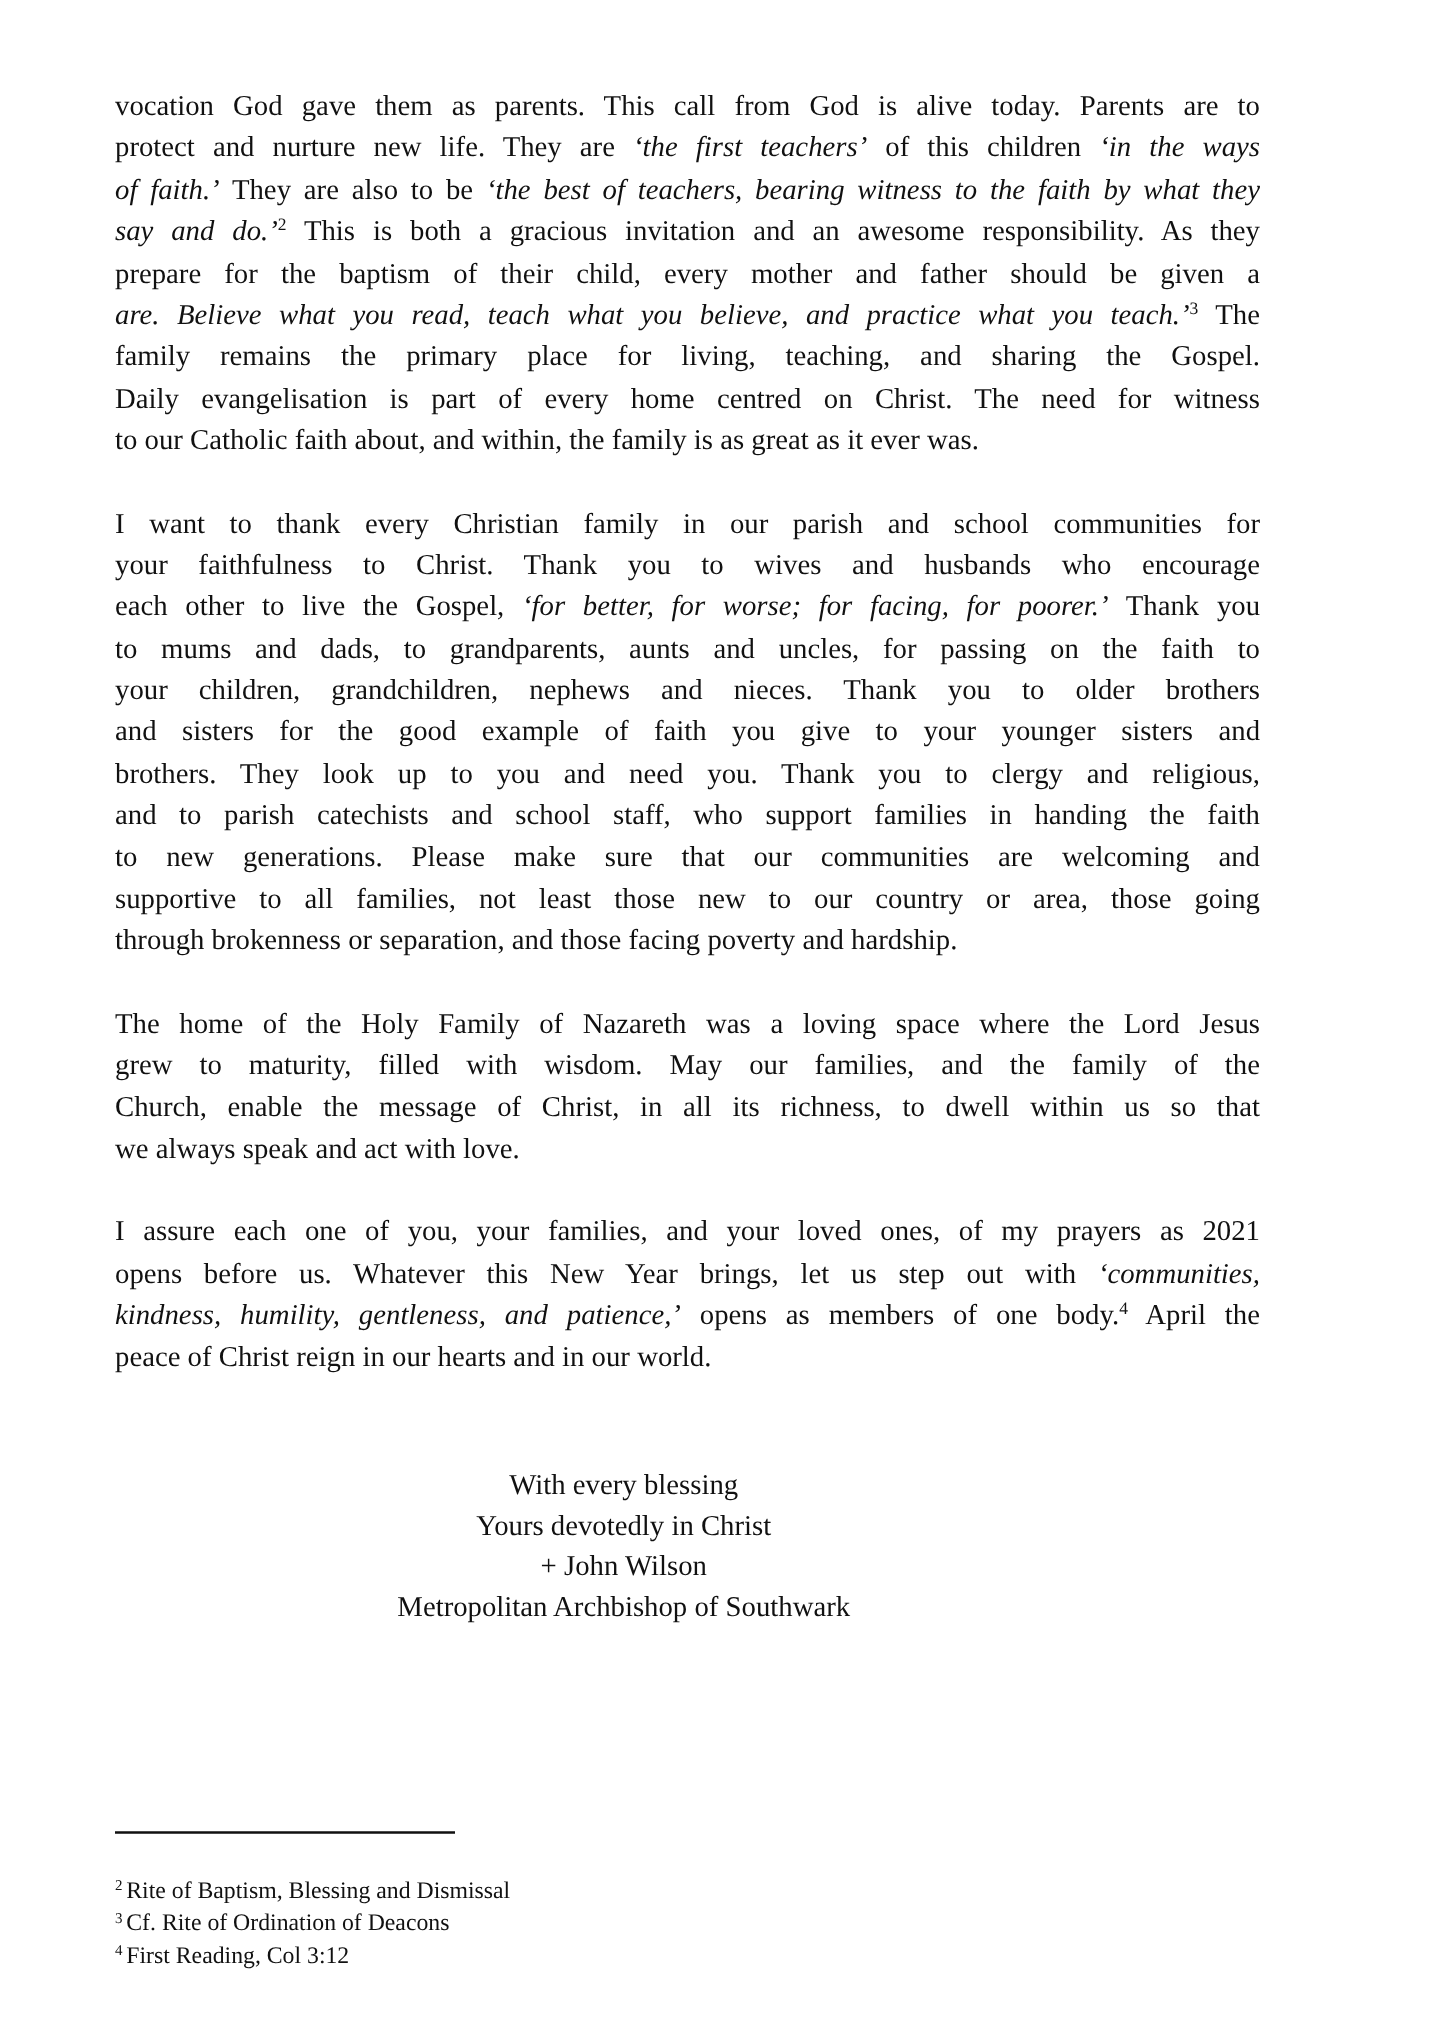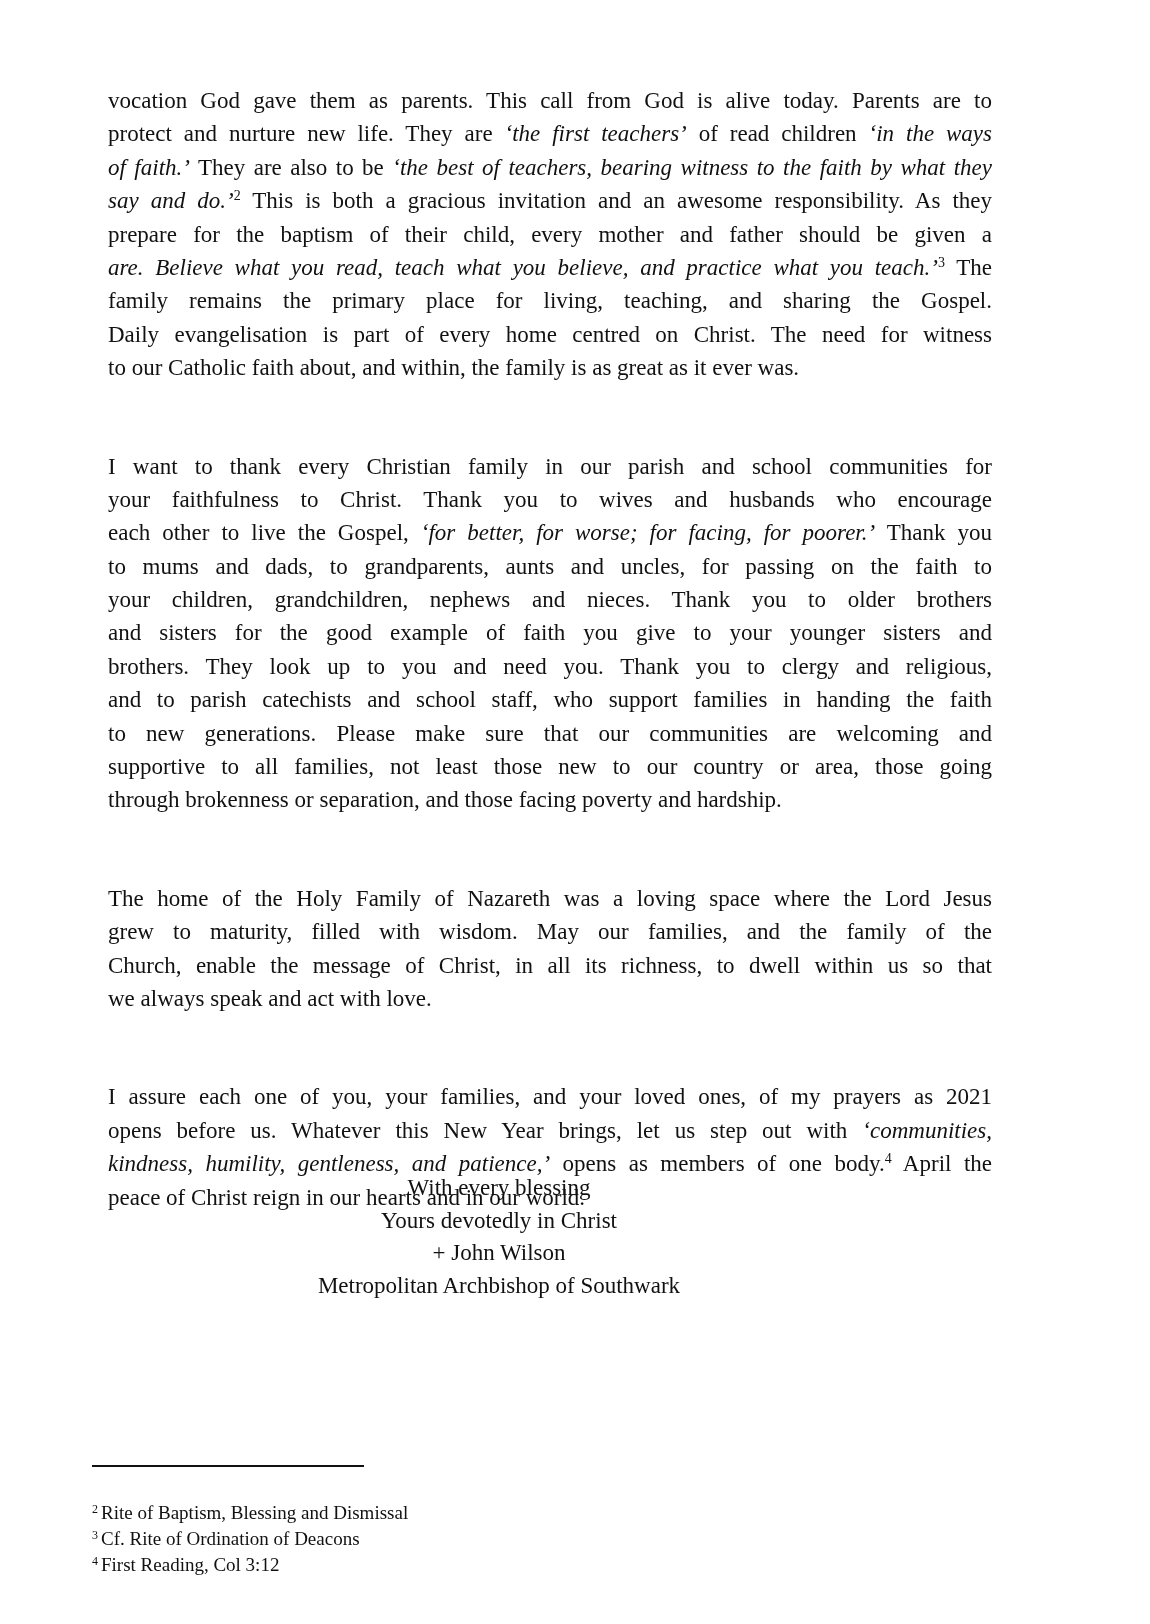--- a/index.html
+++ b/index.html
@@ -2,21 +2,21 @@
 <html><head>
 <meta charset="utf-8">
 <style>
   html, body { margin: 0; padding: 0; background: #ffffff; }
   body {
     width: 1150px; height: 1624px; position: relative; overflow: hidden;
     font-family: "Liberation Serif", "DejaVu Serif", serif;
     color: #111111;
   }
   .page { position: absolute; left: 92px; top: 68px; width: 916px; }
-  .para { margin: 16px; }
+  .para { margin: 0; }
   .line {
     display: block; height: 33.4px; line-height: 33.4px;
     font-size: 23px; white-space: nowrap;
     text-align: justify; text-align-last: justify;
   }
   .line.last { text-align-last: left; }
   .it { font-style: italic; }
   sup { font-size: 14px; line-height: 0; vertical-align: 8px; }
   .gap { height: 33px; }
   .closing {
@@ -32,21 +32,21 @@
     position: absolute; left: 92px; top: 1472px; font-size: 19px; line-height: 26px; margin-top: 28px;
   }
   .footnotes sup { font-size: 12px; vertical-align: 6px; margin-right: 3px; }
 </style>
 </head>
 <body>
 
 <div class="page">
   <div class="para">
       <span class="line"><span>vocation God gave them as parents. This call from God is alive today. Parents are to</span></span>
-      <span class="line"><span>protect and nurture new life. They are </span><span class="it">‘the first teachers’</span><span> of read children </span><span class="it">‘in the ways</span></span>
+      <span class="line"><span>protect and nurture new life. They are </span><span class="it">‘the first teachers’</span><span> of this children </span><span class="it">‘in the ways</span></span>
       <span class="line"><span class="it">of faith.’</span><span> They are also to be </span><span class="it">‘the best of teachers, bearing witness to the faith by what they</span></span>
       <span class="line"><span class="it">say and do.’</span><sup>2</sup><span> This is both a gracious invitation and an awesome responsibility. As they</span></span>
       <span class="line"><span>prepare for the baptism of their child, every mother and father should be given a</span></span>
       <span class="line"><span class="it">are. Believe what you read, teach what you believe, and practice what you teach.’</span><sup>3</sup><span> The</span></span>
       <span class="line"><span>family remains the primary place for living, teaching, and sharing the Gospel.</span></span>
       <span class="line"><span>Daily evangelisation is part of every home centred on Christ. The need for witness</span></span>
       <span class="line last"><span>to our Catholic faith about, and within, the family is as great as it ever was.</span></span>
     </div>
   <div class="gap"></div>
   <div class="para">

